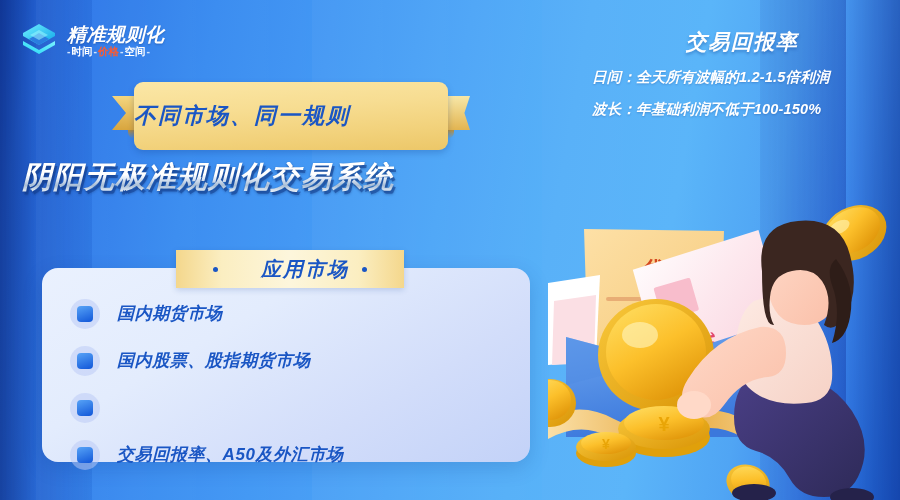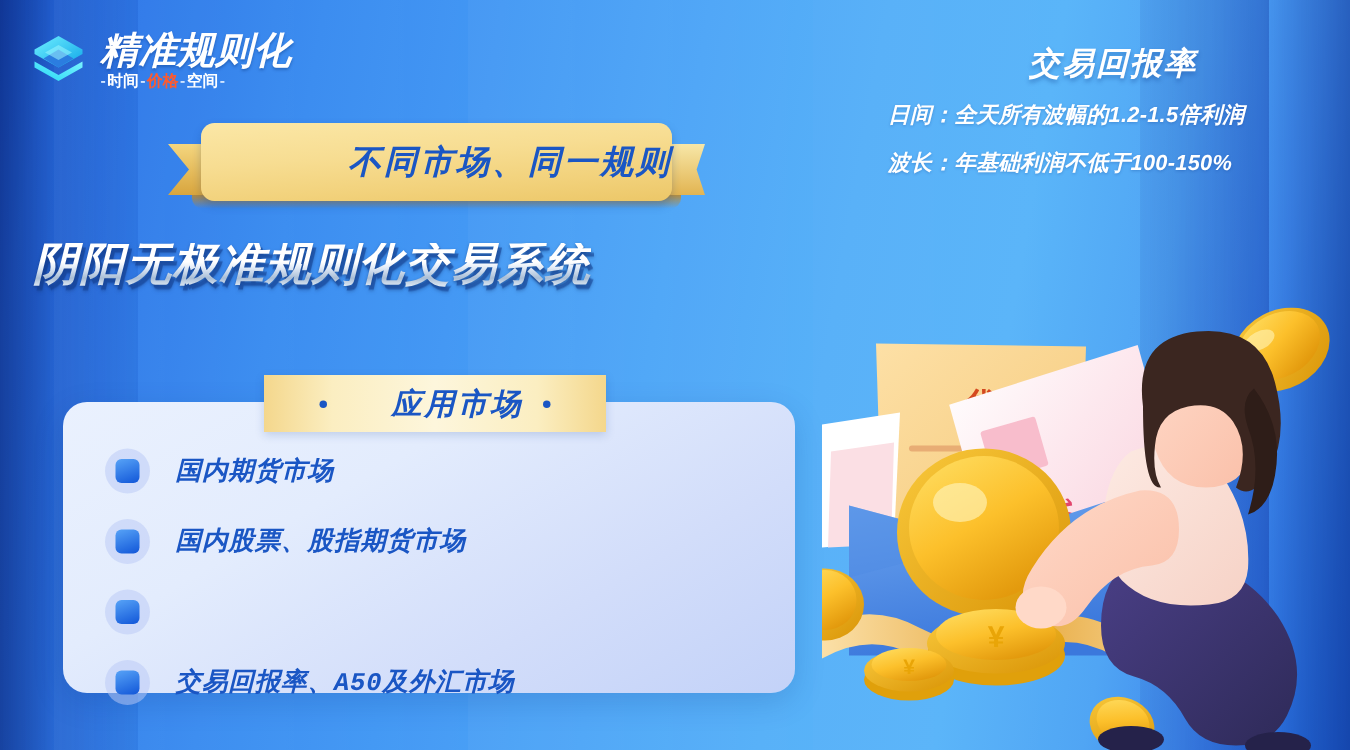--- a/index.html
+++ b/index.html
@@ -40,45 +40,45 @@
   .band.b6 { right:0;   width:58px;  background:linear-gradient(90deg,rgba(0,30,90,0),rgba(0,35,100,.5)); mix-blend-mode:multiply; opacity:.6;}
   .band.dark-col { left:0; width:92px; background:linear-gradient(90deg,rgba(10,50,140,.42),rgba(10,50,140,.10)); mix-blend-mode:multiply; opacity:.75; }
   .band.mid-col  { left:760px; width:86px; background:linear-gradient(90deg,rgba(10,50,150,.10),rgba(10,50,150,.38)); mix-blend-mode:multiply; opacity:.8; }
 
   
   .logo { position:absolute; left:18px; top:20px; display:flex; align-items:center; gap:7px; }
   .logo-mark { width:42px; height:42px; position:relative; }
   .logo-mark svg { display:block; }
   .logo-txt { display:flex; flex-direction:column; gap:2px; }
   .logo-main {
-    font-size:25px; font-weight:bold; color:#ffffff;
+    font-size:19px; font-weight:bold; color:#ffffff;
     letter-spacing:.5px; line-height:1;
     font-style:italic;
     text-shadow:0 1px 2px rgba(0,40,110,.35);
   }
   .logo-sub { font-size:10.5px; line-height:1; display:flex; align-items:center; gap:1px; font-weight:bold; }
   .logo-sub .w { color:#ffffff; }
   .logo-sub .r { color:#ff5a2d; }
   .logo-sub .d { color:#cfe4ff; }
 
   
   .ribbon { position:absolute; left:112px; top:82px; width:358px; height:56px; }
   .ribbon-tail {
     position:absolute; top:14px; width:40px; height:34px;
   }
   .ribbon-tail.l { left:0; background:linear-gradient(180deg,#f4d67f,#d8a53e);
      clip-path:polygon(0 0, 100% 0, 100% 100%, 0 100%, 14px 50%); }
   .ribbon-tail.r { right:0; background:linear-gradient(180deg,#f7e7a8,#e2b451);
      clip-path:polygon(0 0, 100% 0, 86% 50%, 100% 100%, 0 100%); }
   .ribbon-body {
-    position:absolute; left:22px; right:22px; top:0; height:52px;
+    position:absolute; left:22px; right:22px; top:0; height:68px;
     border-radius:9px;
     background:linear-gradient(176deg,#fbe7a6 0%,#f7dd92 40%,#f2d27c 72%,#ecc768 100%);
     box-shadow:0 3px 6px rgba(15,60,140,.25);
-    display:flex; align-items:center; justify-content:flex-end;
+    display:flex; align-items:center; justify-content:flex-start;
   }
   .ribbon-shadow {
     position:absolute; left:16px; right:16px; top:48px; height:9px;
     background:linear-gradient(180deg,rgba(196,137,35,.85),rgba(196,137,35,0));
     border-radius:0 0 7px 7px;
   }
   .ribbon-text {
     font-size:22px; font-weight:bold; color:#1a56c4; letter-spacing:2px;
     font-style:italic;
   }
@@ -139,21 +139,21 @@
     background:rgba(186,201,245,.52);
     display:flex; align-items:center; justify-content:center;
     flex:0 0 auto; margin-right:17px;
   }
   .bullet-sq {
     width:16px; height:16px; border-radius:4px;
     background:linear-gradient(160deg,#57a3f7,#1156d8);
   }
   .list-label {
     font-size:17px; font-weight:bold; color:#1a56c4;
-    font-style:italic; letter-spacing:.6px;font-family:Liberation Mono, monospace;
+    font-style:italic; letter-spacing:.6px;
   }
 
   
   .illo { position:absolute; left:548px; top:205px; width:352px; height:295px; }
   .illo svg { display:block; }
 </style>
 </head>
 <body>
 
 <div class="stage">

